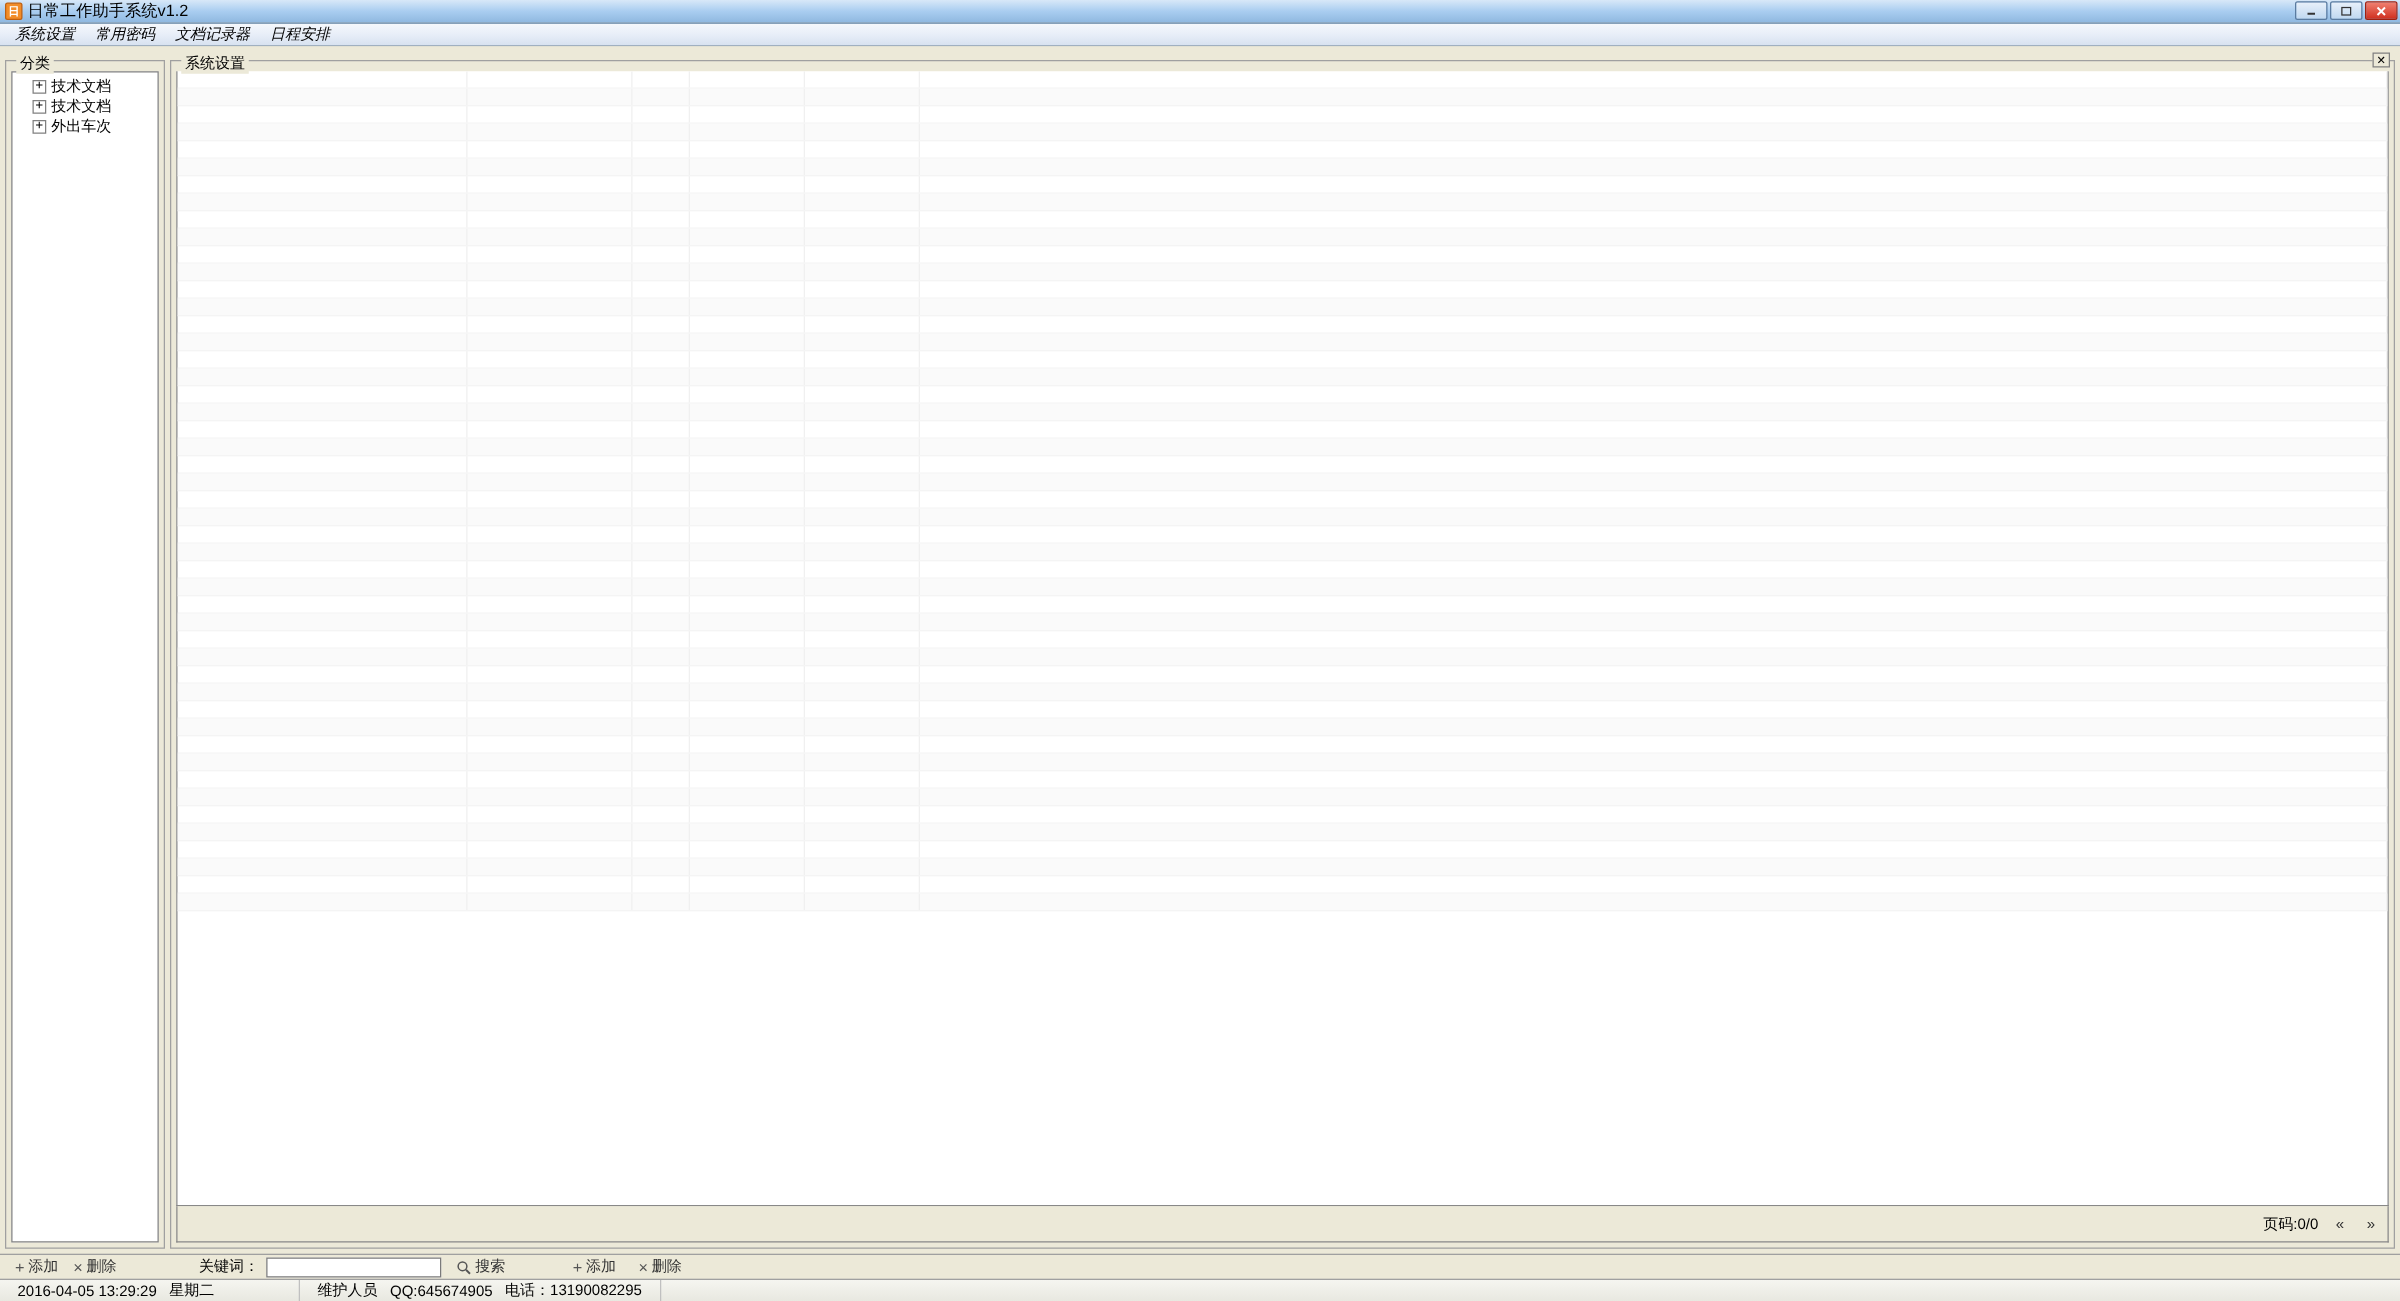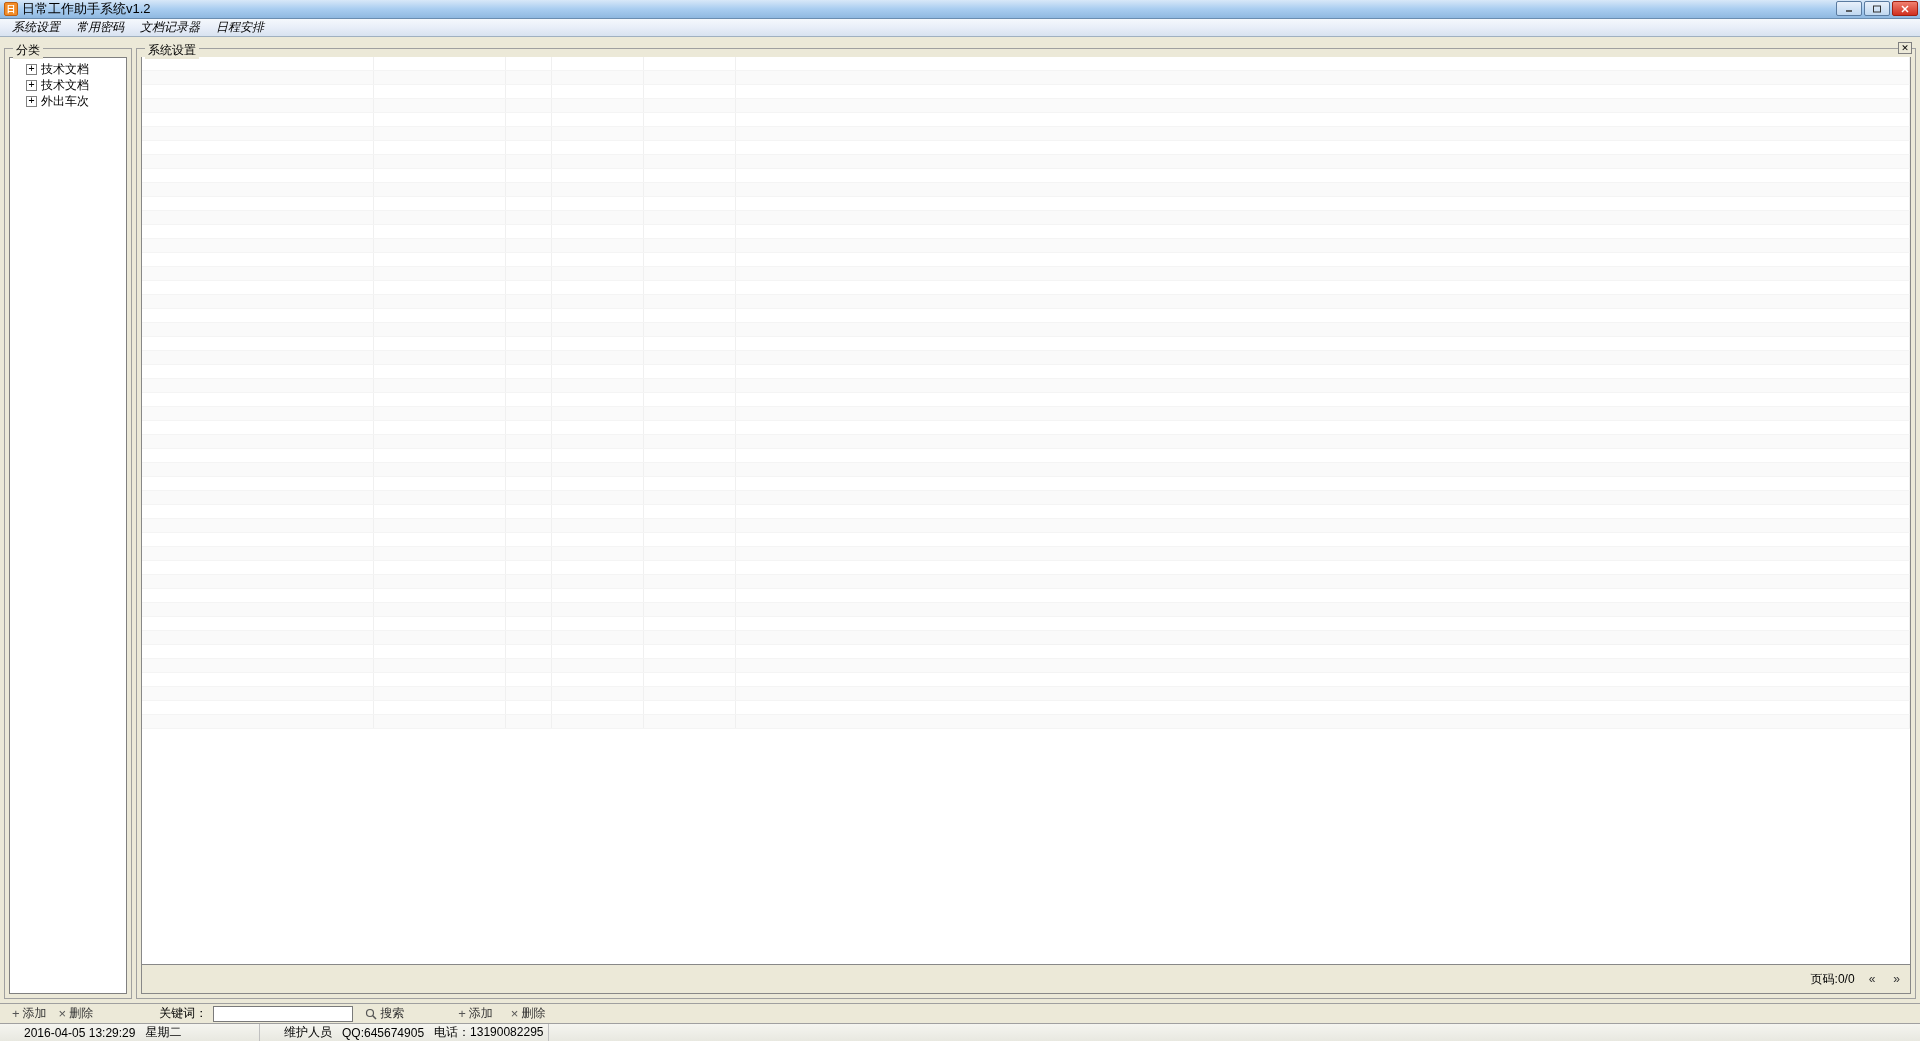--- a/index.html
+++ b/index.html
@@ -232,26 +232,25 @@
 
 .statusbar {
   height: 18px;
   background: linear-gradient(to bottom, #f5f5f0, #e8e8e0);
   border-top: 1px solid #a0a0a0;
   display: flex;
   align-items: center;
   font-size: 12px;
 }
 .status-cell {
-  padding: 0 4px;
+  padding: 0 14px;
   border-right: 1px solid #c0c0c0;
   height: 100%;
   display: flex; align-items: center;
   gap: 10px;
-  margin-left: 20px;
 }
 .status-cell.first { width: 240px; }
 </style>
 </head>
 <body>
 
 <div class="titlebar">
   <div class="app-icon">日</div>
   <div class="title-text">日常工作助手系统v1.2</div>
   <div class="win-controls">

